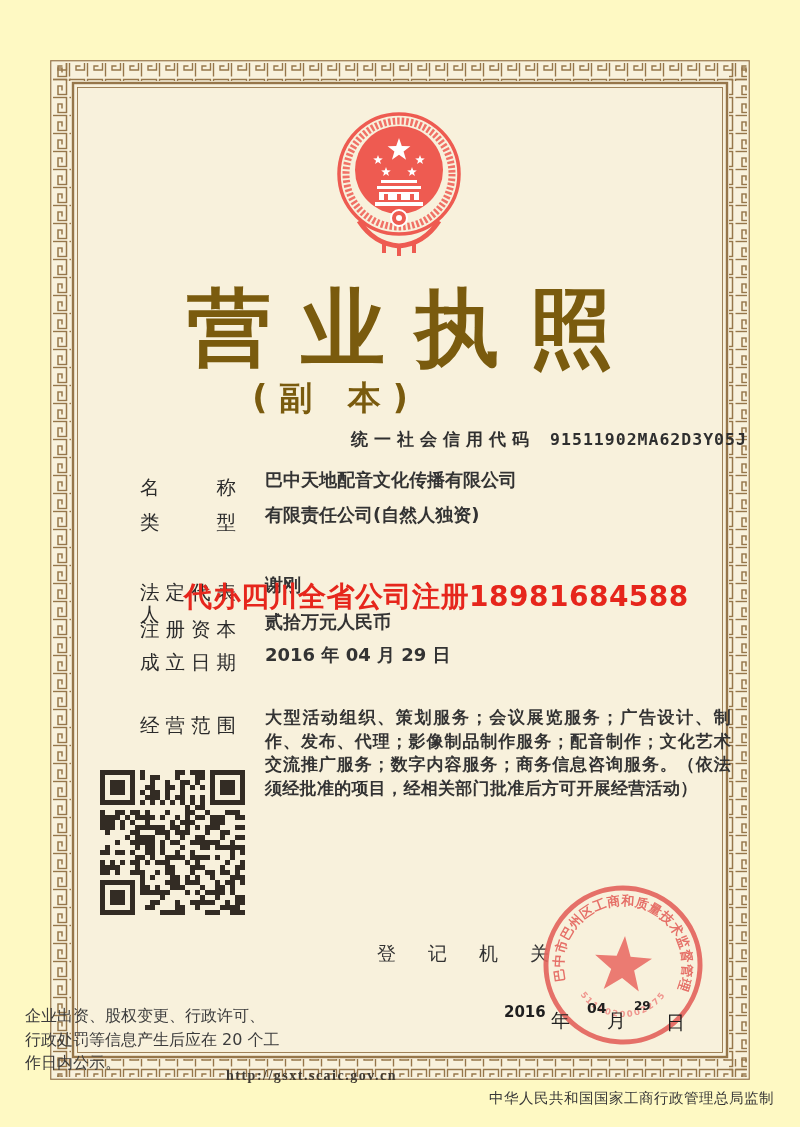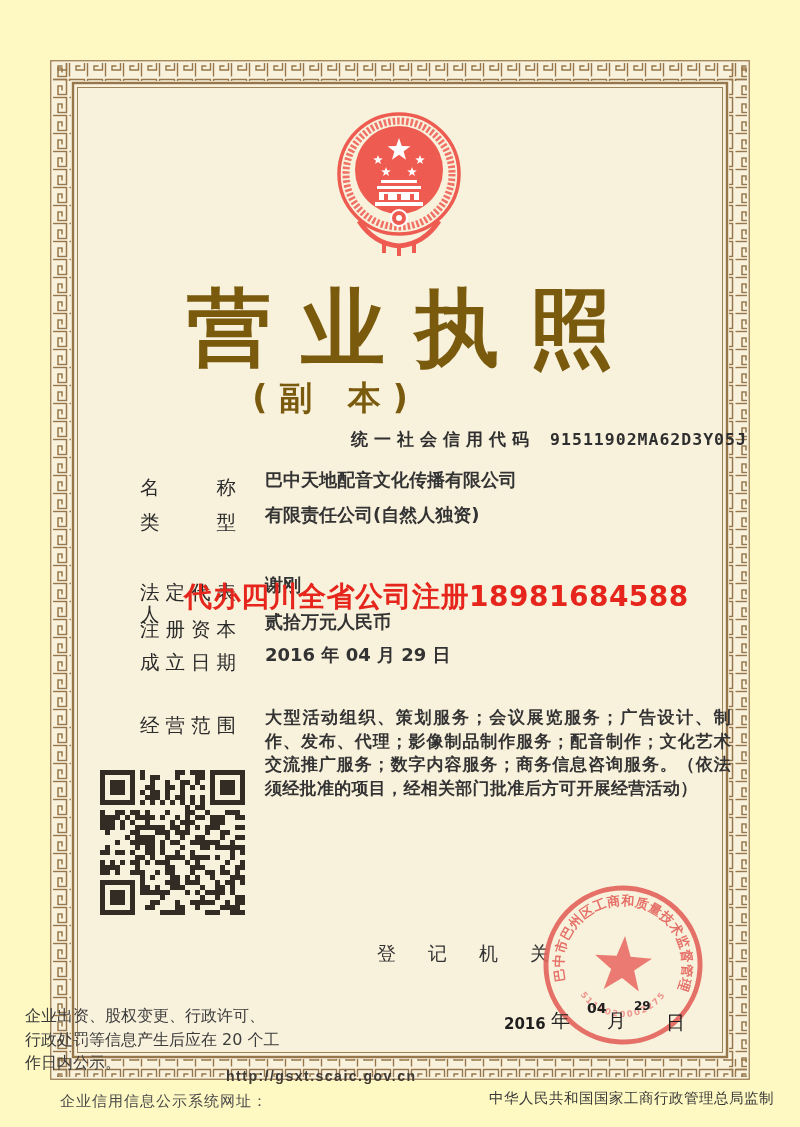--- a/index.html
+++ b/index.html
@@ -25,21 +25,21 @@
   .qr{position:absolute;left:100px;top:770px;}
   .regauth{position:absolute;left:377px;top:941px;font-size:19px;color:#333;letter-spacing:13px;white-space:nowrap;}
   .seal{position:absolute;left:538px;top:880px;}
   .dt{position:absolute;color:#1f1f1f;white-space:nowrap;z-index:6;}
   .dt.num{font-weight:700;}
   .watermark{position:absolute;left:184px;top:578px;font-size:28px;font-weight:700;color:#e6261c;
              white-space:nowrap;z-index:7;letter-spacing:0.5px;}
   .notice{position:absolute;left:25px;top:1004px;font-size:16px;color:#3c3c3c;line-height:23.5px;z-index:8;white-space:nowrap;}
   .site-label{position:absolute;left:60px;top:1092px;font-size:15px;color:#4a4a4a;letter-spacing:1px;z-index:8;}
   .site-url{position:absolute;left:226px;top:1068px;font-size:14px;font-weight:700;color:#3f3a33;
-            letter-spacing:1.5px;z-index:8;font-family:Liberation Sans, sans-serif;}
+            letter-spacing:1.5px;z-index:8;font-family:Liberation Serif, serif;}
   .supervisor{position:absolute;left:489px;top:1089px;font-size:14.5px;color:#383838;letter-spacing:0.5px;z-index:8;white-space:nowrap;text-align:center;}
 </style>
 </head>
 <body>
 
 <div class="page">
 
   <div class="paper"></div>
 
   <svg class="frame" width="700" height="1020">
@@ -454,31 +454,30 @@
       <path d="M85,56 L92,76.2 L113.5,76.7 L96.5,89.8 L102.6,110.3 L85,98 L67.4,110.3 L73.5,89.8 L56.5,76.7 L78,76.2 Z" fill="#ea6f67"></path>
       <text font-size="13" font-weight="700" fill="#e4635c" letter-spacing="0.5">
         <textPath href="#sealArc" startOffset="6">巴中市巴州区工商和质量技术监督管理局</textPath>
       </text>
       <text font-size="8.5" font-weight="700" fill="#ef8d86" letter-spacing="1.8">
         <textPath href="#sealNum" startOffset="8">5119020002275</textPath>
       </text>
     </g>
   </svg>
 
-  <div class="dt num" style="left:504px;top:1003px;font-size:15px;margin-top:12px;">2016</div>
+  <div class="dt num" style="left:504px;top:1003px;font-size:15px;">2016</div>
   <div class="dt" style="left:551px;top:1008px;font-size:19px;">年</div>
   <div class="dt num" style="left:587px;top:1000px;font-size:14px;">04</div>
   <div class="dt" style="left:607px;top:1008px;font-size:19px;">月</div>
   <div class="dt num" style="left:634px;top:999px;font-size:12px;">29</div>
   <div class="dt" style="left:666px;top:1010px;font-size:19px;">日</div>
 
   <div class="watermark">代办四川全省公司注册18981684588</div>
 
   <div class="notice">
     <div>企业出资、股权变更、行政许可、</div>
     <div>行政处罚等信息产生后应在 20 个工</div>
     <div>作日内公示。</div>
   </div>
-  <div class="site-label">企业信用信息公示系统网址：</div>
   <div class="site-url">http://gsxt.scaic.gov.cn</div>
   <div class="supervisor">中华人民共和国国家工商行政管理总局监制</div>
 
 </div>
 
 </body></html>

